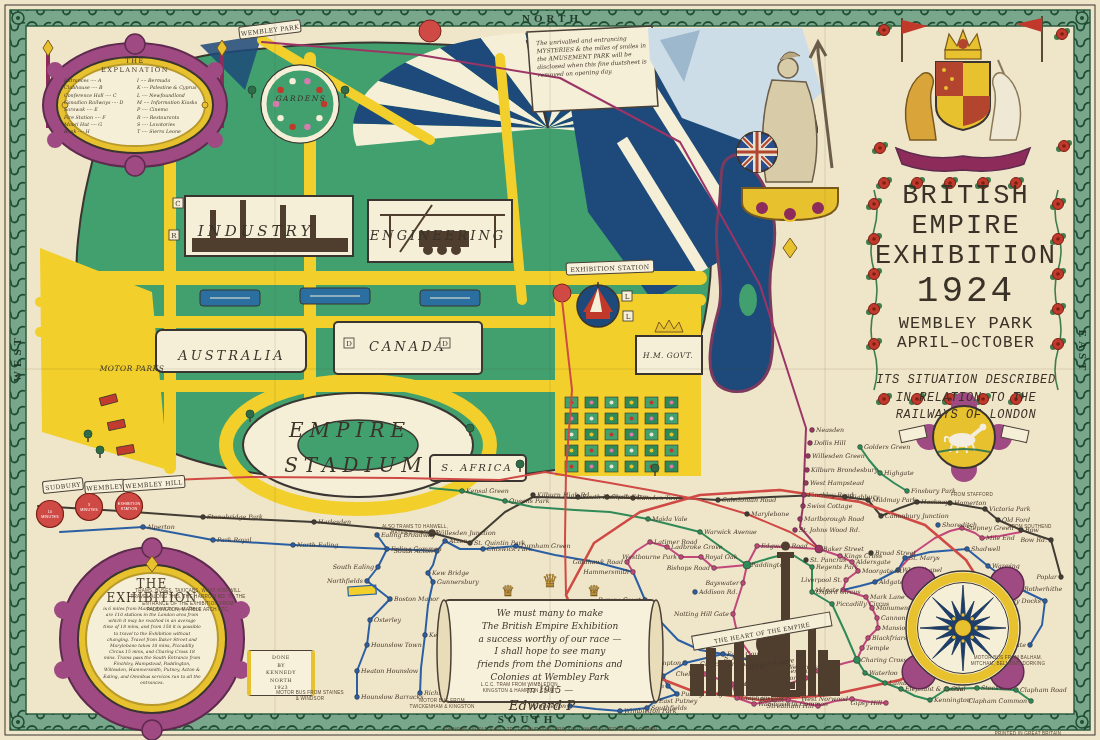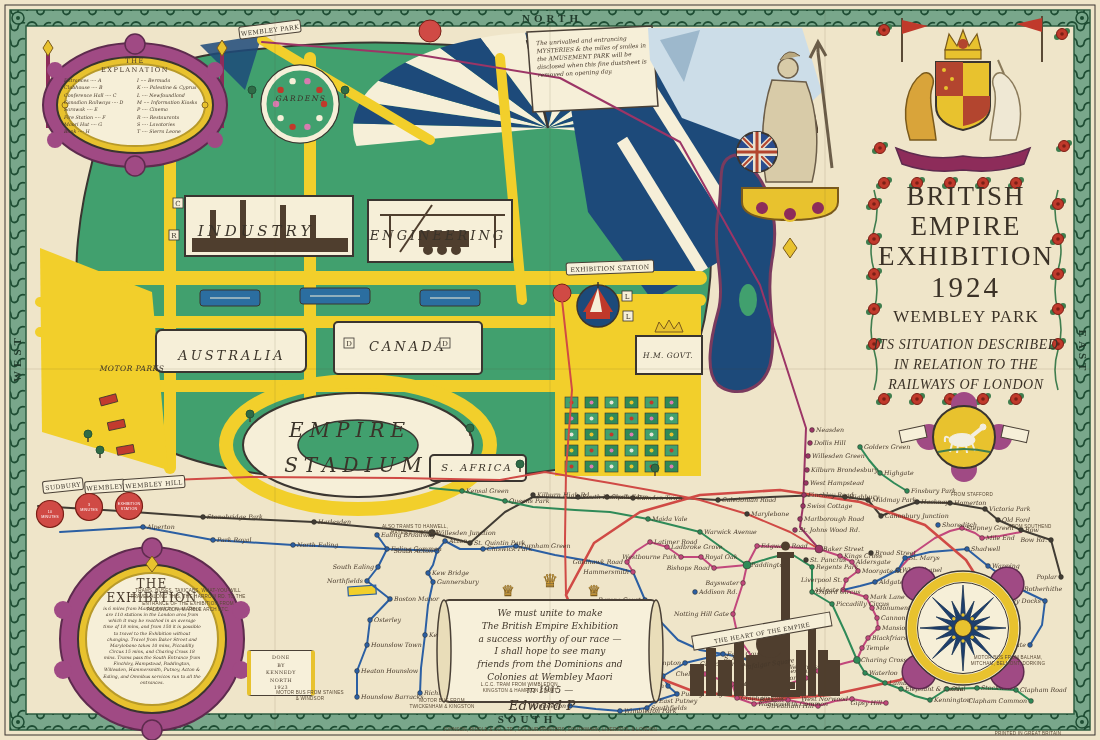--- a/index.html
+++ b/index.html
@@ -8,26 +8,26 @@
   #ov{position:absolute;left:0;top:0;width:1100px;height:740px;pointer-events:none}
   .stn{font-family:"DejaVu Serif",serif;font-style:italic;font-size:6.3px;fill:#46382a}
   .pav{font-family:"DejaVu Serif",serif;font-style:italic;fill:#3a3329}
   .ltr{font-family:"DejaVu Serif",serif;font-size:7px;fill:#3a3329}
   .bord{font-family:"Liberation Serif",serif;font-size:11px;letter-spacing:4px;fill:#203b2b;font-weight:bold}
   .ban{font-family:"DejaVu Serif",serif;font-size:6.2px;fill:#3a3329;letter-spacing:.4px}
   .mtxt{font-family:"Liberation Sans",sans-serif;font-size:3.6px;fill:#fff;letter-spacing:.2px}
   .hbanner{font-family:"Liberation Serif",serif;font-size:6.4px;fill:#3a3329;letter-spacing:.6px}
   .sq{font-family:"DejaVu Serif",serif;font-style:italic;font-size:6.2px;fill:#46382a}
   .note{position:absolute;font-family:"Liberation Sans",sans-serif;font-size:4.6px;color:#5a4a35;text-align:center;line-height:1.4;letter-spacing:.2px}
-  .title-block{position:absolute;left:868px;top:181px;width:196px;text-align:center;color:#3b3227;font-family:Liberation Serif, serif}
+  .title-block{position:absolute;left:868px;top:181px;width:196px;text-align:center;color:#3b3227;font-family:Liberation Mono, monospace}
   .t-big{font-size:27px;letter-spacing:2px;line-height:1.12}
-  .t-year{font-size:29px;letter-spacing:3px;line-height:1.1}
+  .t-year{font-size:36px;letter-spacing:3px;line-height:1.1}
   .t-sub{font-size:17px;letter-spacing:1px;margin-top:3px}
   .t-sub2{font-size:16px;letter-spacing:1px;margin-top:1px}
-  .t-tag{font-style:italic;font-size:14px;letter-spacing:.6px;line-height:1.45;margin-top:8px}
+  .t-tag{font-style:italic;font-size:12px;letter-spacing:.6px;line-height:1.45;margin-top:20px}
   .expl{position:absolute;left:64px;top:57px;width:142px;color:#46382a;text-align:center}
   .expl .ttl{font-size:6.6px;letter-spacing:1.5px;line-height:1.3}
   .expl .cols{display:flex;gap:4px;margin-top:3px;text-align:left}
   .expl .col{flex:1;font-size:4.8px;line-height:1.52;font-style:italic}
   .flagtx{position:absolute;left:537px;top:37px;width:120px;font-style:italic;font-size:5.9px;line-height:1.35;color:#46382a;transform:rotate(-3deg)}
   .infocart{position:absolute;left:90px;top:577px;width:124px;height:124px;border-radius:50%;color:#46382a;text-align:center;padding:0;box-sizing:border-box}
   .infocart .ttl{font-size:12px;letter-spacing:1.2px;}
   .infocart .body{font-size:4.45px;line-height:1.38;font-style:italic;padding:1px 13px}
   .king{position:absolute;left:451px;top:607px;width:198px;color:#3e3428;text-align:center}
   .king .ln{font-style:italic;font-size:9px;line-height:1.42;font-family:"DejaVu Serif",serif}
@@ -936,40 +936,41 @@
   </div>
 
   <div class="flagtx">The unrivalled and entrancing MYSTERIES &amp; the miles of smiles in the AMUSEMENT PARK will be disclosed when this fine dustsheet is removed on opening day.</div>
 
   <div class="title-block">
     <div class="t-big">BRITISH</div>
     <div class="t-big">EMPIRE</div>
     <div class="t-big">EXHIBITION</div>
     <div class="t-year">1924</div>
     <div class="t-sub">WEMBLEY PARK</div>
+    <div class="t-sub2">APRIL–OCTOBER</div>
     <div class="t-tag" id="tagl">
           <div>ITS SITUATION DESCRIBED</div>
           <div>IN RELATION TO THE</div>
           <div>RAILWAYS OF LONDON</div>
         </div>
   </div>
 
   <div class="infocart">
     <div class="ttl">THE EXHIBITION</div>
     <div class="body">is 6 miles from Marble Arch by road. There are 110 stations in the London area from which it may be reached in an average time of 18 mins, and from 150 it is possible to travel to the Exhibition without changing. Travel from Baker Street and Marylebone takes 10 mins, Piccadilly Circus 15 mins, and Charing Cross 18 mins. Trams pass the South Entrance from Finchley, Hampstead, Paddington, Willesden, Hammersmith, Putney, Acton &amp; Ealing, and Omnibus services run to all the entrances.</div>
   </div>
 
   <div class="king">
     <div id="kinglines">
-          <div class="ln">We must unite to make</div>
+          <div class="ln">We must many to make</div>
           <div class="ln">The British Empire Exhibition</div>
           <div class="ln">a success worthy of our race —</div>
           <div class="ln">I shall hope to see many</div>
           <div class="ln">friends from the Dominions and</div>
-          <div class="ln">Colonies at Wembley Maori</div>
+          <div class="ln">Colonies at Wembley Park</div>
           <div class="ln">in 1915 —</div>
         </div>
     <div class="sig">Edward P</div>
   </div>
 
   <div class="kennedy" id="kennedy">
         <div>DONE</div>
         <div>BY</div>
         <div>KENNEDY</div>
         <div>NORTH</div>

